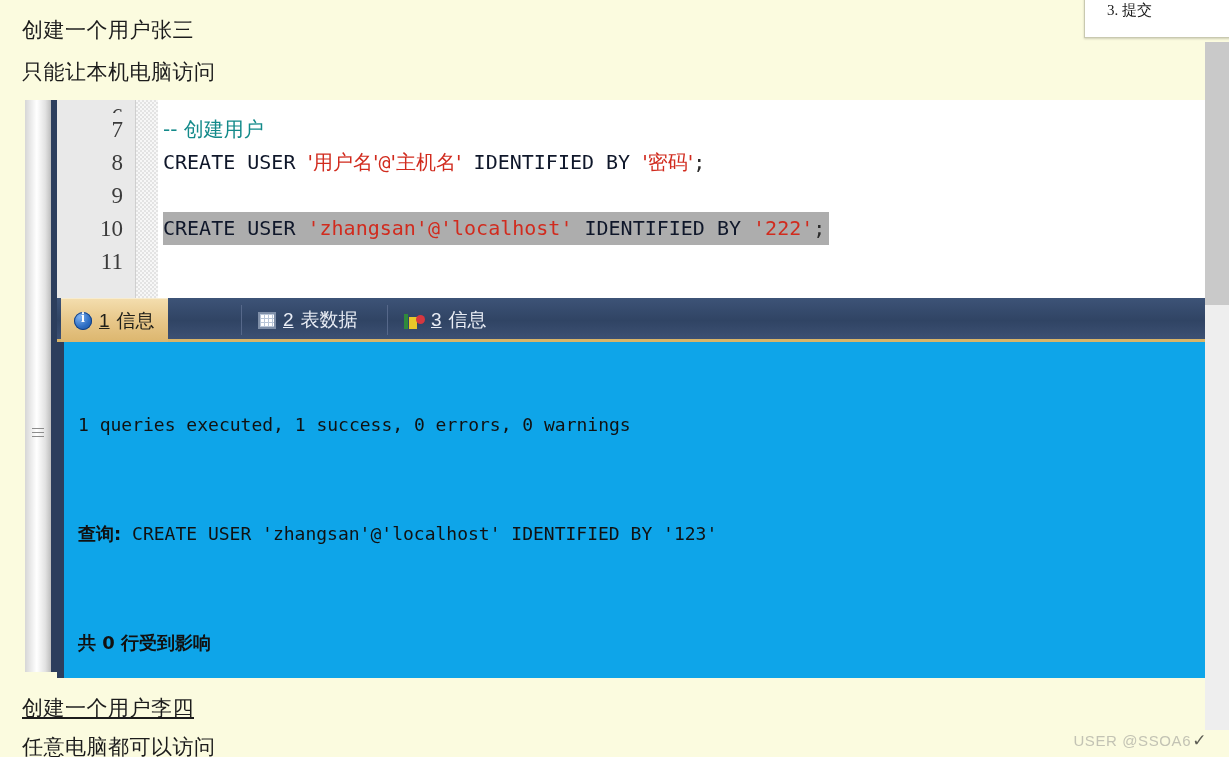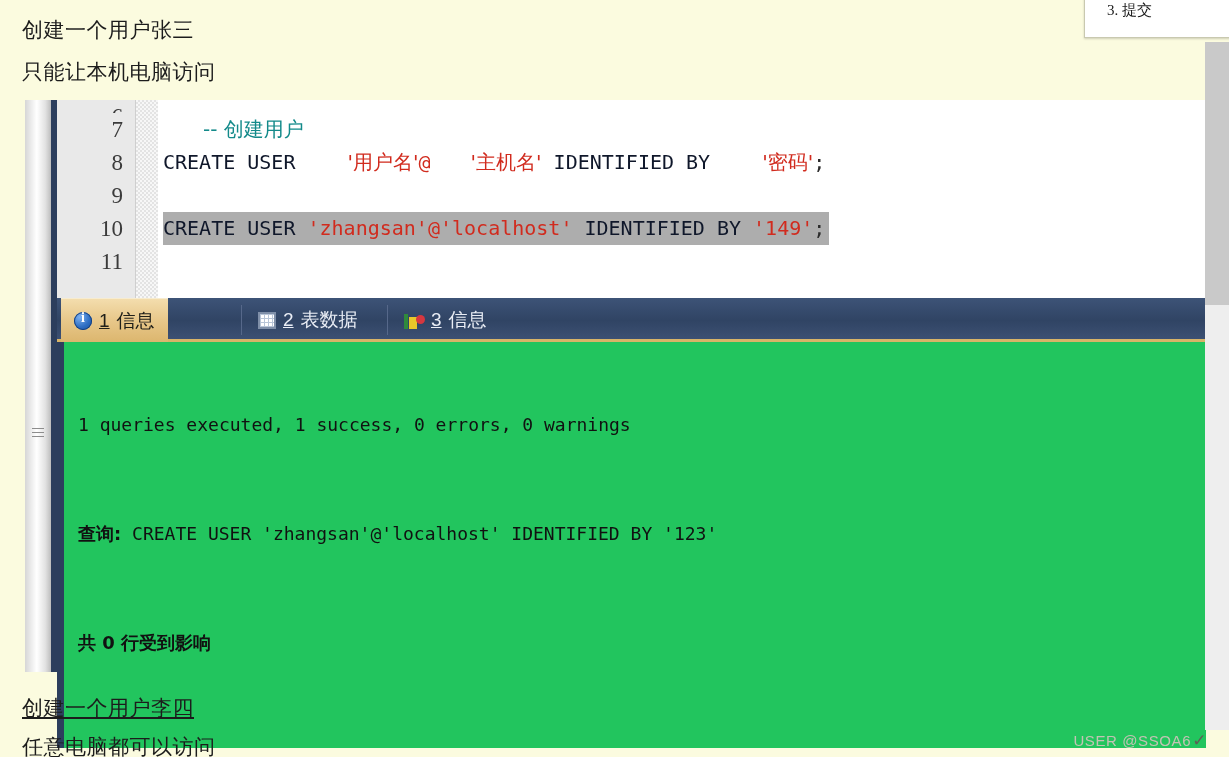--- a/index.html
+++ b/index.html
@@ -132,21 +132,21 @@
     white-space: pre;
   }
   .ltext.selected {
     background: #adadad;
     padding-right: 4px;
   }
   .kw  { color: #0f172a; }
   .str { color: #d12b1e; }
   .cmt { color: #138a8a; }
   .punc{ color: #2b2b2b; }
-  .cn  { font-family: "DejaVu Sans", sans-serif; margin-left: 40px; }
+  .cn  { font-family: "DejaVu Sans", sans-serif; }
 
   
   .results {
     position: absolute;
     left: 32px; top: 198px;
     width: 1149px; height: 374px;
     background: #ffffff;
   }
   .tabbar {
     position: absolute;
@@ -212,24 +212,24 @@
   .ticon-chart .b1 { left: 0;  width: 4px; height: 15px; background: #2f8a3c; }
   .ticon-chart .b2 { left: 5px; width: 8px; height: 12px; background: #e8c72a; }
   .ticon-chart .b3 {
     left: 12px; bottom: 5px; width: 9px; height: 9px;
     border-radius: 50%; background: #d6373f;
   }
 
   .out-border {
     position: absolute;
     left: 0; top: 44px;
-    width: 1149px; height: 406px;
+    width: 1149px; height: 336px;
     box-sizing: border-box;
     border-left: 7px solid #2c3e5d;
-    background: #22c55e;
+    background: #0ea5e9;
   }
   .out-text {
     position: absolute;
     left: 14px; top: 10px;
     font-family: "DejaVu Sans Mono", monospace;
     font-size: 18px;
     line-height: 29px;
     color: #111111;
     white-space: pre;
   }
@@ -304,21 +304,21 @@
         <span class="lnum">8</span>
         <span class="ltext"><span class="kw">CREATE USER</span> <span class="str cn">'用户名'</span><span class="str">@</span><span class="str cn">'主机名'</span> <span class="kw">IDENTIFIED BY</span> <span class="str cn">'密码'</span><span class="punc">;</span></span>
       </div>
 
       <div class="cline">
         <span class="lnum">9</span>
       </div>
 
       <div class="cline">
         <span class="lnum">10</span>
-        <span class="ltext selected"><span class="kw">CREATE USER</span> <span class="str">'zhangsan'</span><span class="str">@</span><span class="str">'localhost'</span> <span class="kw">IDENTIFIED BY</span> <span class="str">'149'</span><span class="punc">;</span></span>
+        <span class="ltext selected"><span class="kw">CREATE USER</span> <span class="str">'zhangsan'</span><span class="str">@</span><span class="str">'localhost'</span> <span class="kw">IDENTIFIED BY</span> <span class="str">'222'</span><span class="punc">;</span></span>
       </div>
 
       <div class="cline">
         <span class="lnum">11</span>
       </div>
 
     </div>
   </div>
 
   <div class="results">

